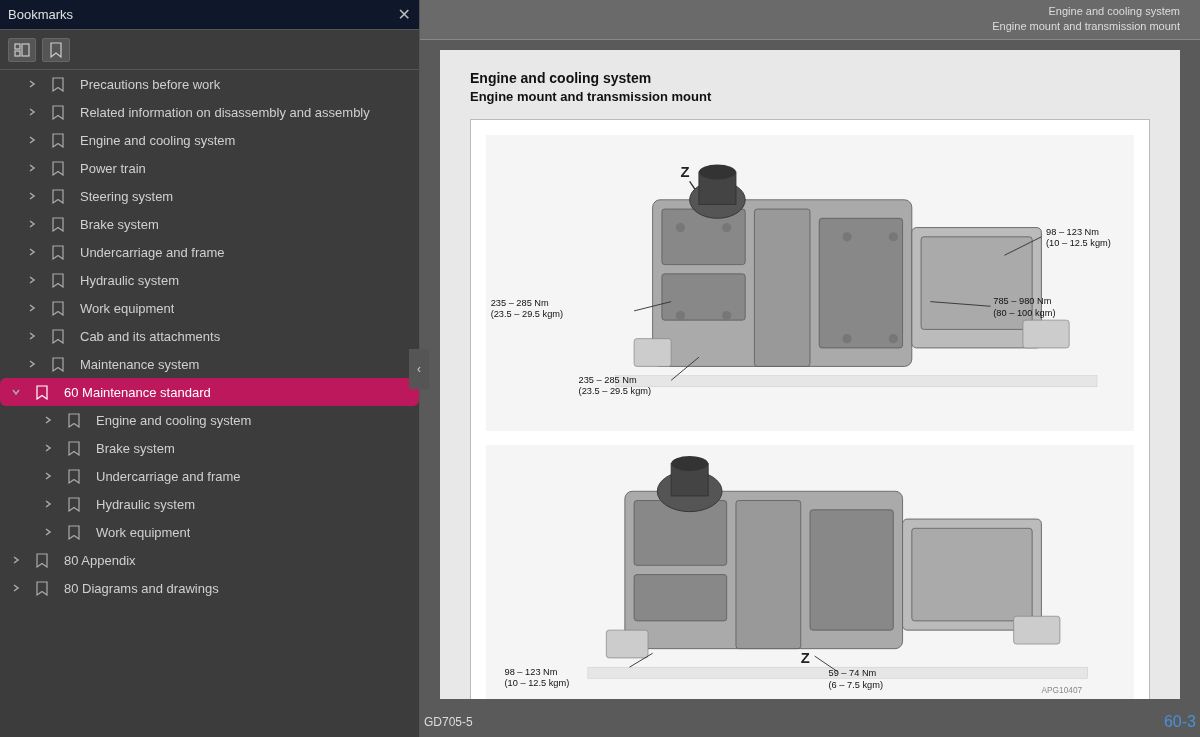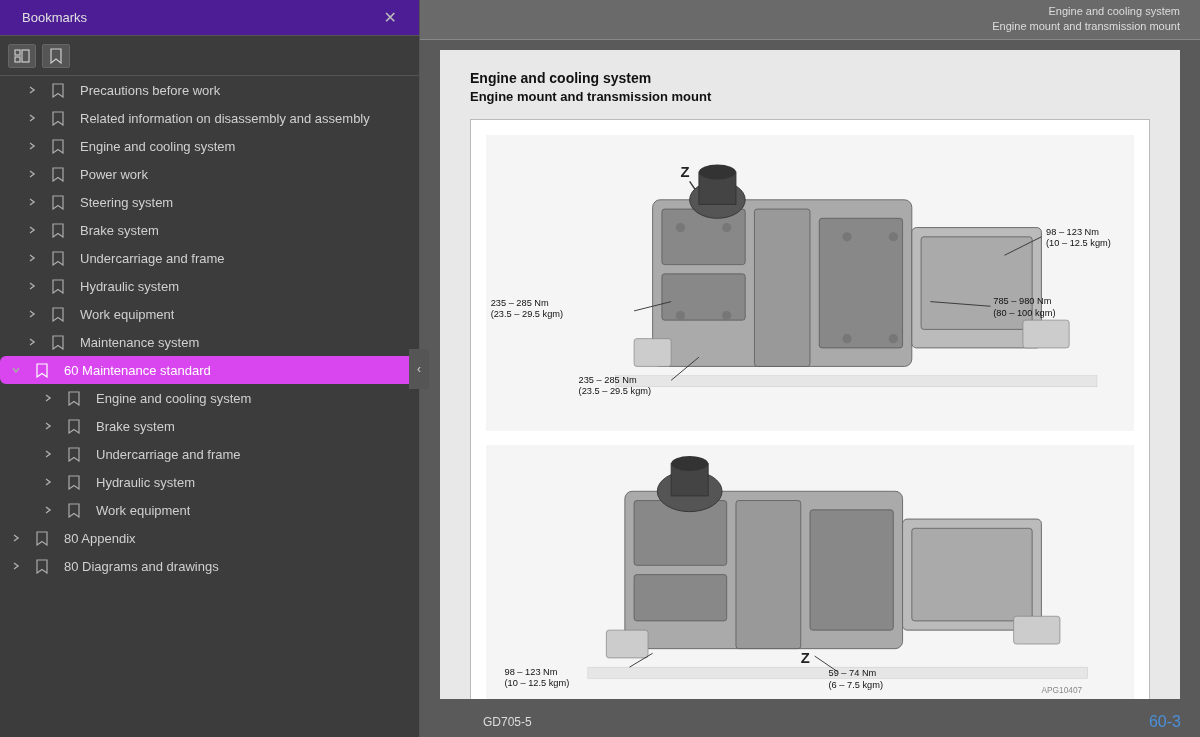--- a/index.html
+++ b/index.html
@@ -17,27 +17,27 @@
       width: 420px;
       min-width: 420px;
       background: #3c3c3c;
       display: flex;
       flex-direction: column;
       border-right: 1px solid #555;
       position: relative;
     }
 
     .panel-header {
-      background: #4c1d95;
-      padding: 6px 22px;
+      background: #0f172a;
+      padding: 6px 8px;
       display: flex;
       align-items: center;
       justify-content: space-between;
       border-bottom: 1px solid #555;
-      height: 36px;
+      height: 30px;
     }
 
     .panel-title {
       color: #e0e0e0;
       font-size: 13px;
       font-weight: 400;
     }
 
     .close-btn {
       color: #bbb;
@@ -93,21 +93,21 @@
       padding: 5px 8px 5px 0;
       cursor: pointer;
       color: #d0d0d0;
       font-size: 13px;
       min-height: 28px;
       position: relative;
       gap: 8px;
     }
 
     .bookmark-item.active {
-      background: #d946ef;
+      background: #be185d;
       color: #fff;
       border-radius: 6px;
     }
 
     .bookmark-item.active .bookmark-icon {
       color: #fff;
     }
 
     .indent-0 { padding-left: 8px; }
     .indent-1 { padding-left: 24px; }
@@ -229,24 +229,23 @@
 
     
     .diagram-svg {
       width: 100%;
     }
 
     .page-footer {
       display: flex;
       justify-content: space-between;
       align-items: center;
-      padding: 4px 19px 6px;
+      padding: 4px 4px 6px;
       font-size: 12px;
       color: #ddd;
-      margin-left: 44px;
     }
 
     .page-number {
       color: #4a90d9;
       font-size: 16px;
     }
   </style>
 </head>
 <body>
 
@@ -315,21 +314,21 @@
         <span class="expand-arrow">
           <svg width="8" height="8" viewBox="0 0 8 8">
             <path d="M2,1 L6,4 L2,7" fill="none" stroke="currentColor" stroke-width="1.5"></path>
           </svg>
         </span>
         <span class="bookmark-icon">
           <svg width="12" height="15" viewBox="0 0 12 15">
             <path d="M1,1 h10 v13 l-5,-3.5 l-5,3.5 Z" fill="none" stroke="currentColor" stroke-width="1.2"></path>
           </svg>
         </span>
-        <span class="bookmark-label">Power work</span>
+        <span class="bookmark-label">Power train</span>
       </div>
       <div class="bookmark-item indent-1">
         <span class="expand-arrow">
           <svg width="8" height="8" viewBox="0 0 8 8">
             <path d="M2,1 L6,4 L2,7" fill="none" stroke="currentColor" stroke-width="1.5"></path>
           </svg>
         </span>
         <span class="bookmark-icon">
           <svg width="12" height="15" viewBox="0 0 12 15">
             <path d="M1,1 h10 v13 l-5,-3.5 l-5,3.5 Z" fill="none" stroke="currentColor" stroke-width="1.2"></path>
@@ -381,20 +380,33 @@
           <svg width="8" height="8" viewBox="0 0 8 8">
             <path d="M2,1 L6,4 L2,7" fill="none" stroke="currentColor" stroke-width="1.5"></path>
           </svg>
         </span>
         <span class="bookmark-icon">
           <svg width="12" height="15" viewBox="0 0 12 15">
             <path d="M1,1 h10 v13 l-5,-3.5 l-5,3.5 Z" fill="none" stroke="currentColor" stroke-width="1.2"></path>
           </svg>
         </span>
         <span class="bookmark-label">Work equipment</span>
+      </div>
+      <div class="bookmark-item indent-1">
+        <span class="expand-arrow">
+          <svg width="8" height="8" viewBox="0 0 8 8">
+            <path d="M2,1 L6,4 L2,7" fill="none" stroke="currentColor" stroke-width="1.5"></path>
+          </svg>
+        </span>
+        <span class="bookmark-icon">
+          <svg width="12" height="15" viewBox="0 0 12 15">
+            <path d="M1,1 h10 v13 l-5,-3.5 l-5,3.5 Z" fill="none" stroke="currentColor" stroke-width="1.2"></path>
+          </svg>
+        </span>
+        <span class="bookmark-label">Cab and its attachments</span>
       </div>
       <div class="bookmark-item indent-1">
         <span class="expand-arrow">
           <svg width="8" height="8" viewBox="0 0 8 8">
             <path d="M2,1 L6,4 L2,7" fill="none" stroke="currentColor" stroke-width="1.5"></path>
           </svg>
         </span>
         <span class="bookmark-icon">
           <svg width="12" height="15" viewBox="0 0 12 15">
             <path d="M1,1 h10 v13 l-5,-3.5 l-5,3.5 Z" fill="none" stroke="currentColor" stroke-width="1.2"></path>

